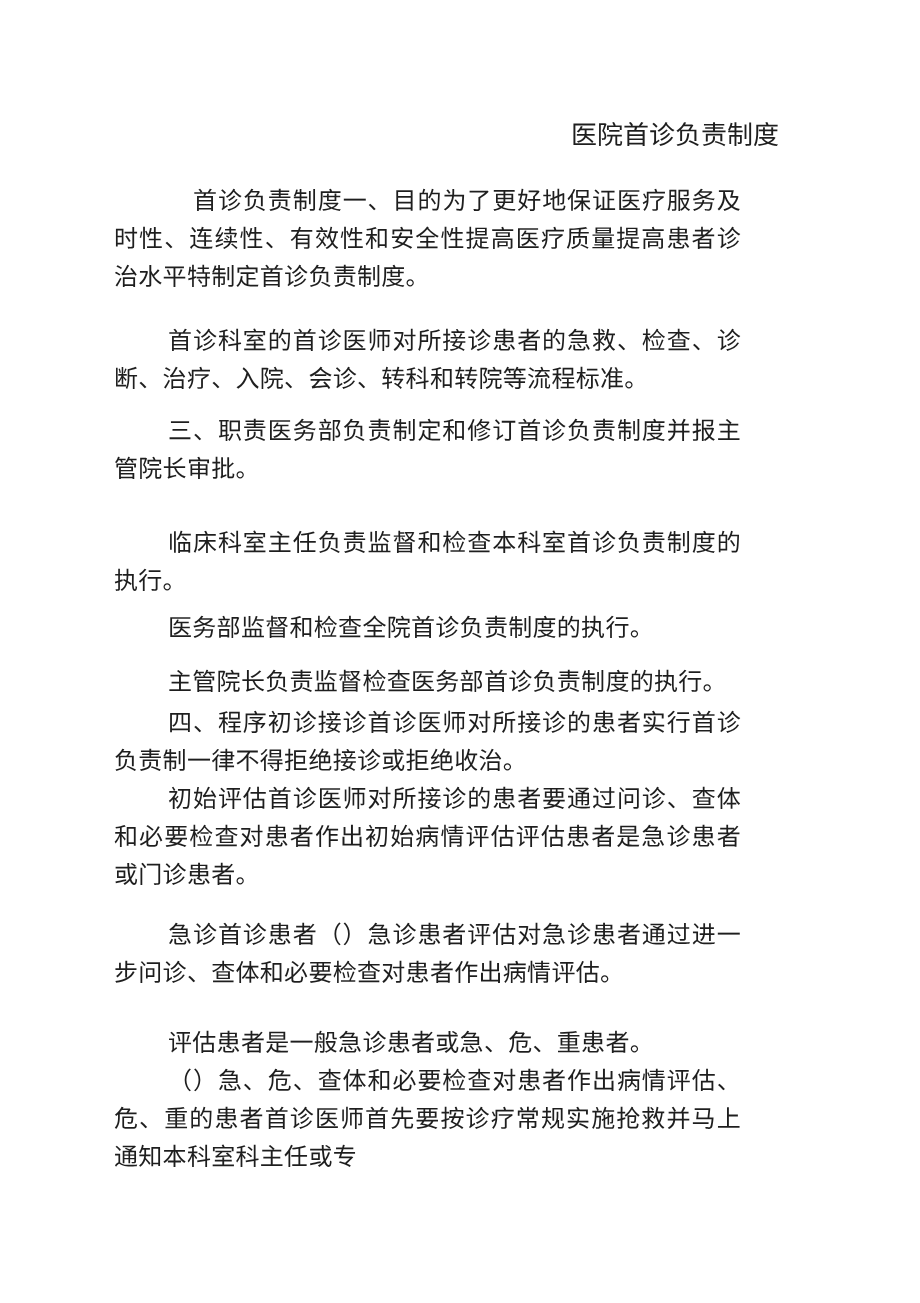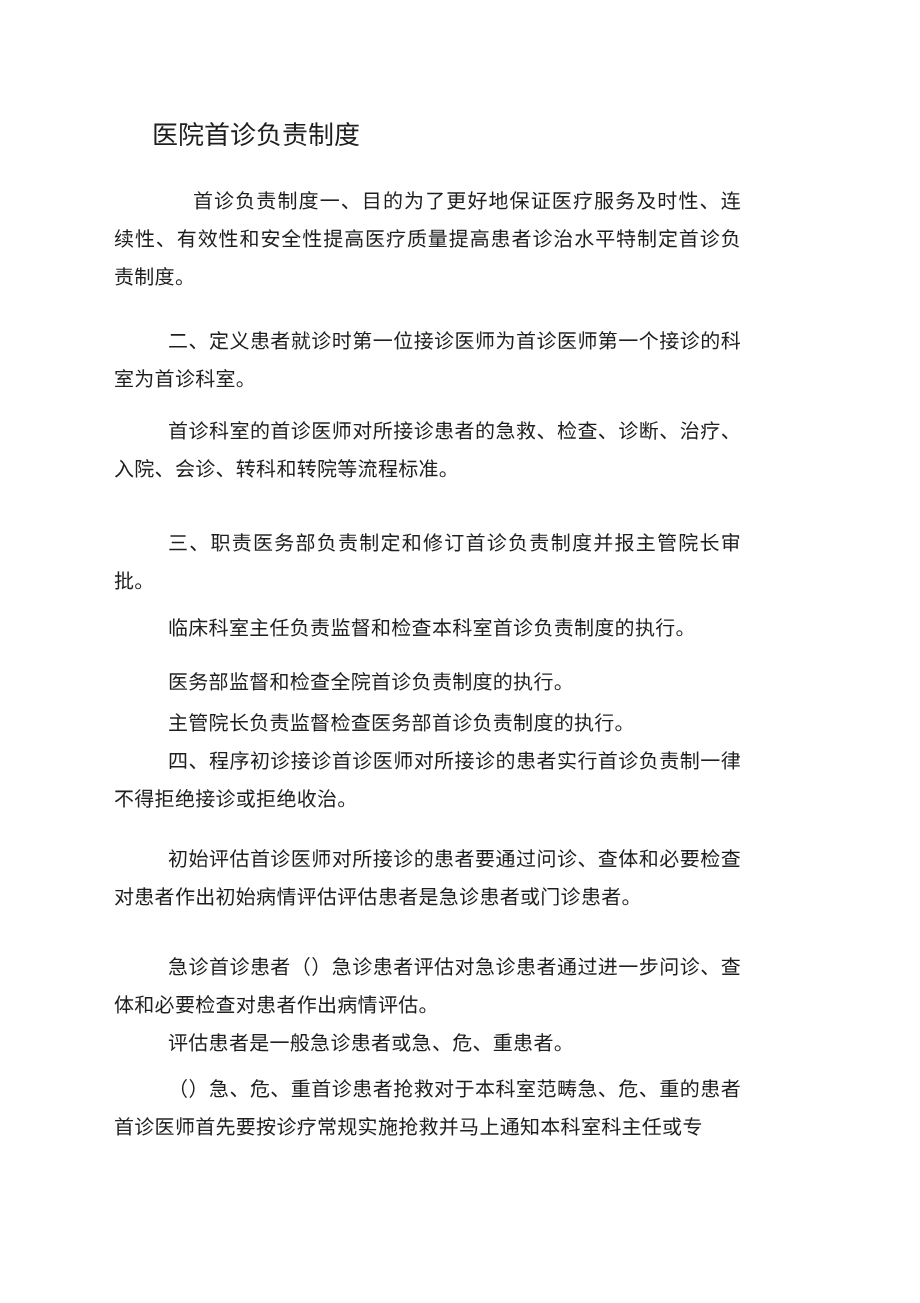--- a/index.html
+++ b/index.html
@@ -20,32 +20,32 @@
     color: #1e1e1e;
     font-family: "Liberation Serif", "DejaVu Serif", serif;
     box-sizing: border-box;
     padding: 116px 179px 0 114px;
   }
   .doc-title {
     margin: 0;
     font-size: 26px;
     font-weight: normal;
     line-height: 40px;
-    text-align: left;
+    text-align: right;
     letter-spacing: 0;
     position: relative;
     left: 38px; 
     white-space: nowrap;
   }
   .doc-body {
     width: 627px;
   }
   .doc-body p {
     margin: 0;
-    font-size: 20px;
+    font-size: 24px;
     line-height: 38px;
     text-align: justify;
     text-justify: inter-character;
     text-indent: 54px;
     letter-spacing: 0.3px;
     word-break: break-all;
   }
   
   .doc-body p:nth-of-type(1)  { margin-top: 26px; text-indent: 79px; }
   .doc-body p:nth-of-type(2)  { margin-top: 26px; }
@@ -61,25 +61,24 @@
   .doc-body p:nth-of-type(12) { margin-top: 8px; }
   .doc-body p:nth-of-type(13) { margin-top: 26px; }
 </style>
 </head>
 <body style="background: rgb(255, 255, 255);">
 
 <div class="page" style="color: rgb(30, 30, 30);">
   <h1 class="doc-title">医院首诊负责制度</h1>
   <div class="doc-body">
       <p>首诊负责制度一、目的为了更好地保证医疗服务及时性、连续性、有效性和安全性提高医疗质量提高患者诊治水平特制定首诊负责制度。</p>
-      <p>二、定义患者就诊时第一位接诊医师为首诊医师第一个接诊的科室为首诊科室。</p>
       <p>首诊科室的首诊医师对所接诊患者的急救、检查、诊断、治疗、入院、会诊、转科和转院等流程标准。</p>
       <p>三、职责医务部负责制定和修订首诊负责制度并报主管院长审批。</p>
       <p>临床科室主任负责监督和检查本科室首诊负责制度的执行。</p>
       <p>医务部监督和检查全院首诊负责制度的执行。</p>
       <p>主管院长负责监督检查医务部首诊负责制度的执行。</p>
       <p>四、程序初诊接诊首诊医师对所接诊的患者实行首诊负责制一律不得拒绝接诊或拒绝收治。</p>
       <p>初始评估首诊医师对所接诊的患者要通过问诊、查体和必要检查对患者作出初始病情评估评估患者是急诊患者或门诊患者。</p>
       <p>急诊首诊患者（）急诊患者评估对急诊患者通过进一步问诊、查体和必要检查对患者作出病情评估。</p>
       <p>评估患者是一般急诊患者或急、危、重患者。</p>
-      <p>（）急、危、重首诊患者抢救对于本科室范畴急、危、重的患者首诊医师首先要按诊疗常规实施抢救并马上通知本科室科主任或专</p>
+      <p>（）急、危、查体和必要检查对患者作出病情评估、危、重的患者首诊医师首先要按诊疗常规实施抢救并马上通知本科室科主任或专</p>
     </div>
 </div>
 
 </body></html>

